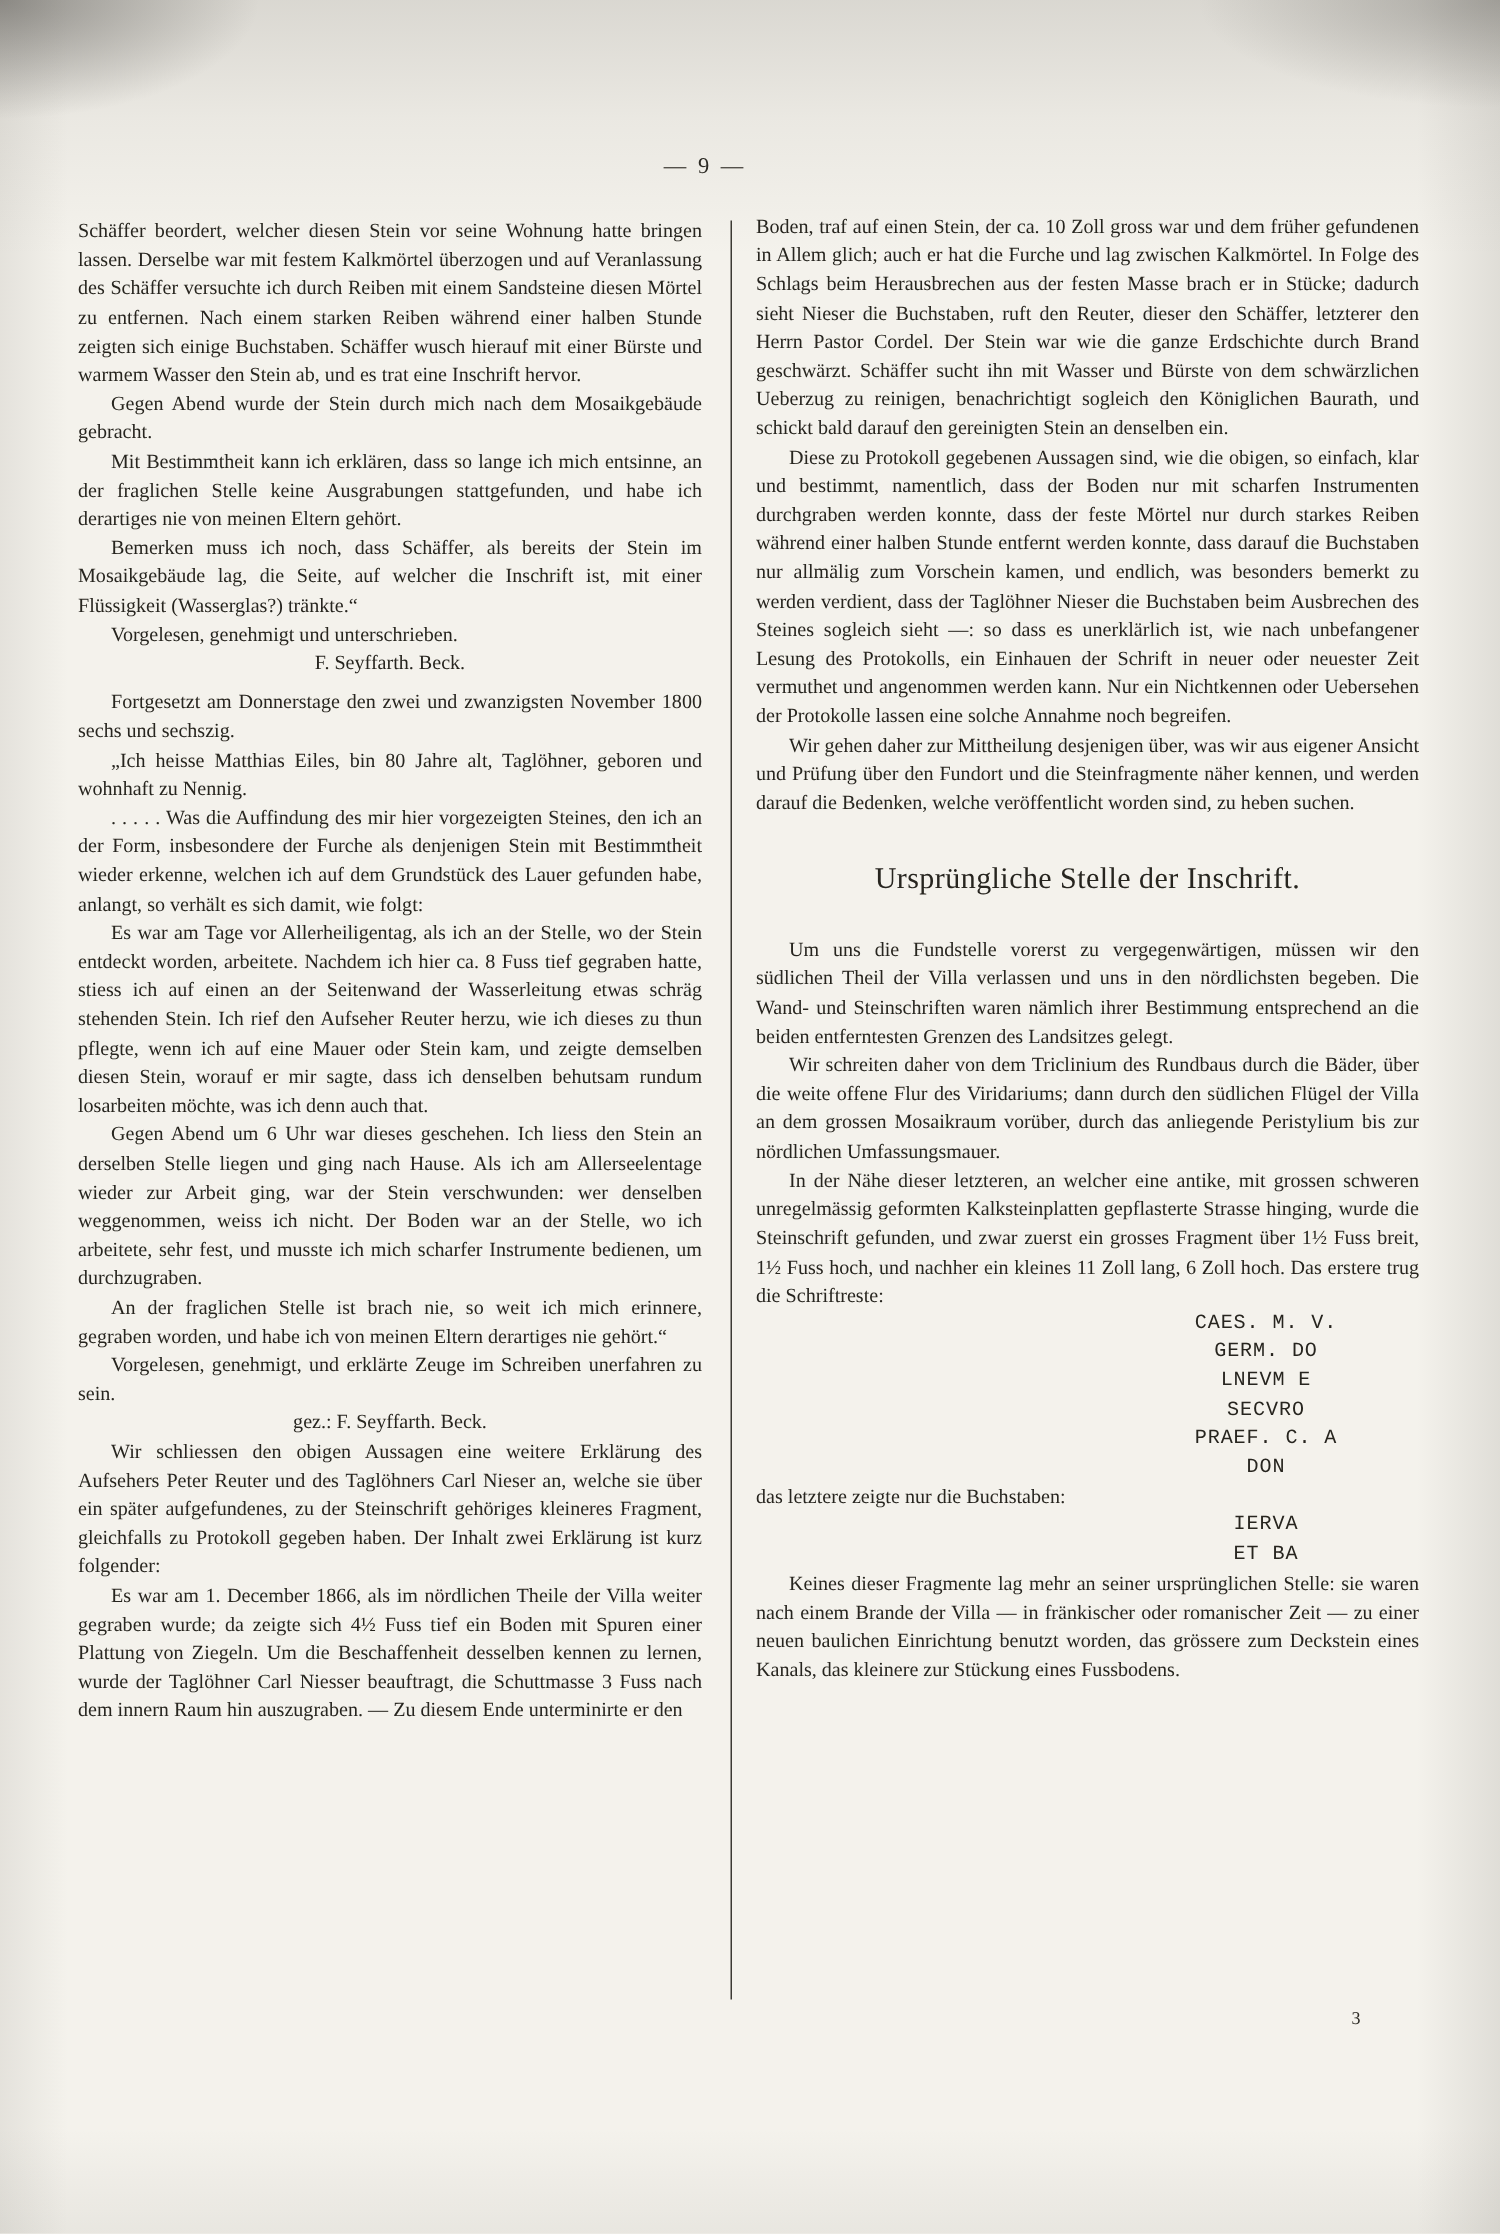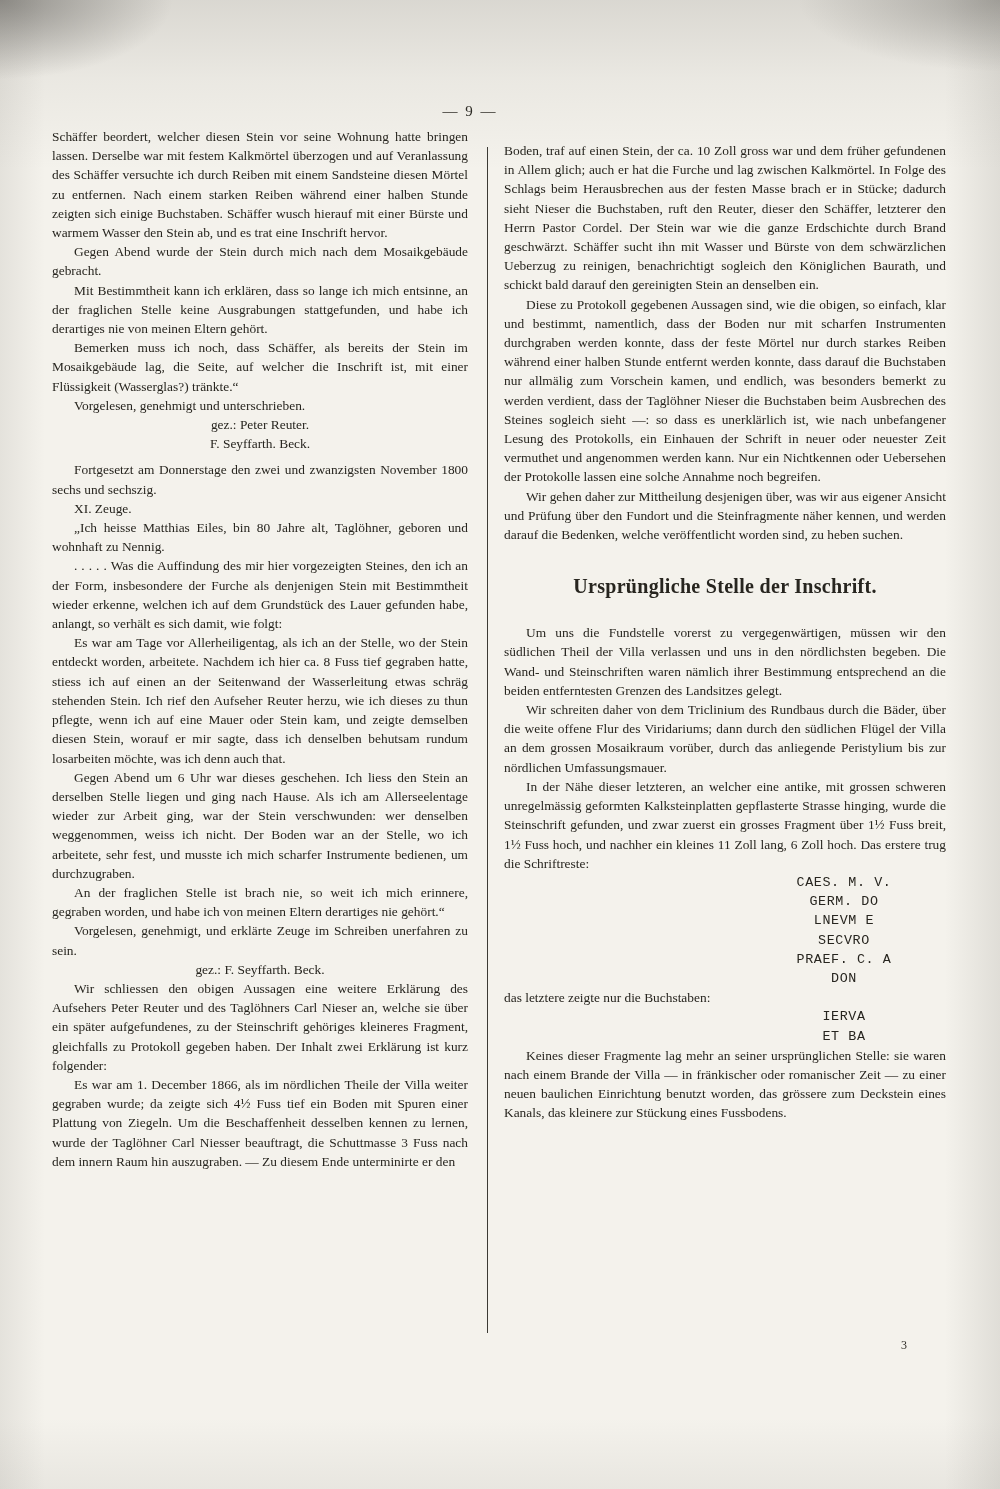--- a/index.html
+++ b/index.html
@@ -27,21 +27,21 @@
   .page-number {
     position: absolute;
     top: 103px; left: 0; width: 940px;
     text-align: center;
     font-size: 15px;
     letter-spacing: 2px;
     color: #2c2a24;
   }
   .col-left {
     position: absolute;
-    top: 127px; left: 52px; width: 416px;
+    top: 144px; left: 52px; width: 416px;
   }
   .col-divider {
     position: absolute;
     top: 147px; left: 487px;
     width: 1px; height: 1186px;
     background: #3c3a34;
   }
   .col-right {
     position: absolute;
     top: 141px; left: 504px; width: 442px;
@@ -53,21 +53,21 @@
     text-align: justify;
     hyphens: auto;
   }
   .plain  { text-indent: 0; }
   .indent { text-indent: 22px; }
   .center { text-align: center; text-indent: 0; }
   .gap    { margin-top: 7px; }
   .heading {
     text-align: center;
     text-indent: 0;
-    font-weight: bold;
+    font-weight: normal;
     font-size: 20px;
     line-height: 25px;
     letter-spacing: 0.3px;
     margin: 30px 0 24px 0;
   }
   .inscription {
     text-align: center;
     text-indent: 0;
     margin-left: 238px;
     letter-spacing: 0.6px;
@@ -86,24 +86,22 @@
 <div class="scan-bg"></div>
 
 <div class="page-number">— 9 —</div>
 
 <div class="col-left">
     <p class="para plain">Schäffer beordert, welcher diesen Stein vor seine Wohnung hatte bringen lassen. Derselbe war mit festem Kalkmörtel überzogen und auf Veranlassung des Schäffer versuchte ich durch Reiben mit einem Sandsteine diesen Mörtel zu entfernen. Nach einem starken Reiben während einer halben Stunde zeigten sich einige Buchstaben. Schäffer wusch hierauf mit einer Bürste und warmem Wasser den Stein ab, und es trat eine Inschrift hervor.</p>
     <p class="para indent">Gegen Abend wurde der Stein durch mich nach dem Mosaikgebäude gebracht.</p>
     <p class="para indent">Mit Bestimmtheit kann ich erklären, dass so lange ich mich entsinne, an der fraglichen Stelle keine Ausgrabungen stattgefunden, und habe ich derartiges nie von meinen Eltern gehört.</p>
     <p class="para indent">Bemerken muss ich noch, dass Schäffer, als bereits der Stein im Mosaikgebäude lag, die Seite, auf welcher die Inschrift ist, mit einer Flüssigkeit (Wasserglas?) tränkte.“</p>
     <p class="para indent">Vorgelesen, genehmigt und unterschrieben.</p>
-    <p class="para center">gez.: Peter Reuter.</p>
     <p class="para center">F. Seyffarth.  Beck.</p>
     <p class="para indent gap">Fortgesetzt am Donnerstage den zwei und zwanzigsten November 1800 sechs und sechszig.</p>
-    <p class="para indent">XI. Zeuge.</p>
     <p class="para indent">„Ich heisse Matthias Eiles, bin 80 Jahre alt, Taglöhner, geboren und wohnhaft zu Nennig.</p>
     <p class="para indent">. . . . .  Was die Auffindung des mir hier vorgezeigten Steines, den ich an der Form, insbesondere der Furche als denjenigen Stein mit Bestimmtheit wieder erkenne, welchen ich auf dem Grundstück des Lauer gefunden habe, anlangt, so verhält es sich damit, wie folgt:</p>
     <p class="para indent">Es war am Tage vor Allerheiligentag, als ich an der Stelle, wo der Stein entdeckt worden, arbeitete. Nachdem ich hier ca. 8 Fuss tief gegraben hatte, stiess ich auf einen an der Seitenwand der Wasserleitung etwas schräg stehenden Stein. Ich rief den Aufseher Reuter herzu, wie ich dieses zu thun pflegte, wenn ich auf eine Mauer oder Stein kam, und zeigte demselben diesen Stein, worauf er mir sagte, dass ich denselben behutsam rundum losarbeiten möchte, was ich denn auch that.</p>
     <p class="para indent">Gegen Abend um 6 Uhr war dieses geschehen. Ich liess den Stein an derselben Stelle liegen und ging nach Hause. Als ich am Allerseelentage wieder zur Arbeit ging, war der Stein verschwunden: wer denselben weggenommen, weiss ich nicht. Der Boden war an der Stelle, wo ich arbeitete, sehr fest, und musste ich mich scharfer Instrumente bedienen, um durchzugraben.</p>
     <p class="para indent">An der fraglichen Stelle ist brach nie, so weit ich mich erinnere, gegraben worden, und habe ich von meinen Eltern derartiges nie gehört.“</p>
     <p class="para indent">Vorgelesen, genehmigt, und erklärte Zeuge im Schreiben unerfahren zu sein.</p>
     <p class="para center">gez.: F. Seyffarth.  Beck.</p>
     <p class="para indent">Wir schliessen den obigen Aussagen eine weitere Erklärung des Aufsehers Peter Reuter und des Taglöhners Carl Nieser an, welche sie über ein später aufgefundenes, zu der Steinschrift gehöriges kleineres Fragment, gleichfalls zu Protokoll gegeben haben. Der Inhalt zwei Erklärung ist kurz folgender:</p>
     <p class="para indent">Es war am 1. December 1866, als im nördlichen Theile der Villa weiter gegraben wurde; da zeigte sich 4½ Fuss tief ein Boden mit Spuren einer Plattung von Ziegeln. Um die Beschaffenheit desselben kennen zu lernen, wurde der Taglöhner Carl Niesser beauftragt, die Schuttmasse 3 Fuss nach dem innern Raum hin auszugraben. — Zu diesem Ende unterminirte er den</p>
   </div>

